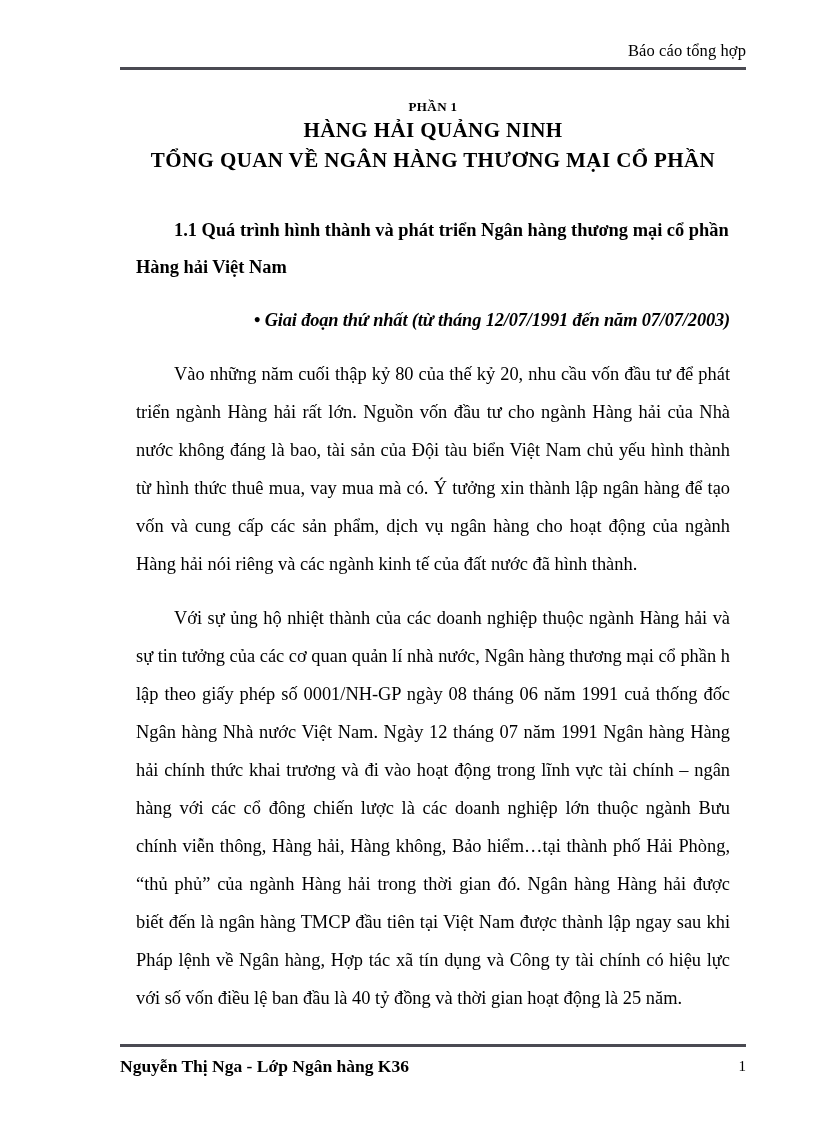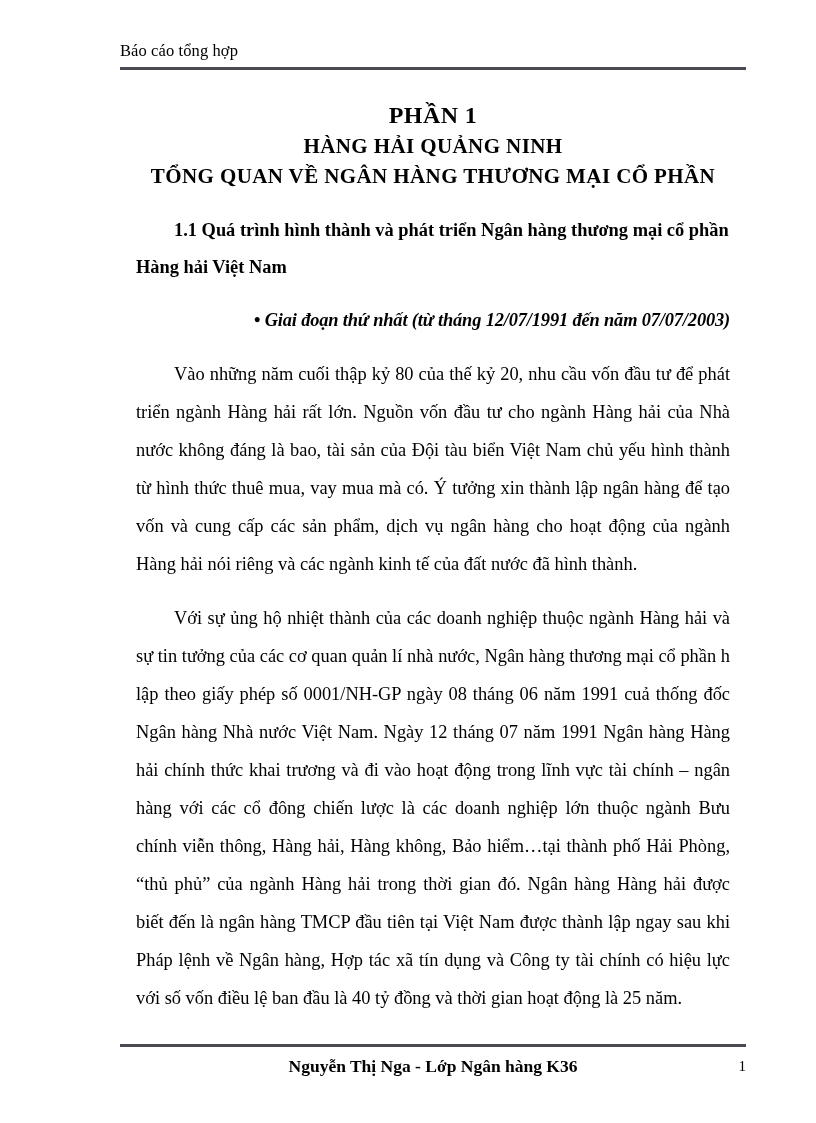--- a/index.html
+++ b/index.html
@@ -21,21 +21,21 @@
   }
 
   
   .header-block {
     position: absolute;
     left: 120px;
     top: 42px;
     width: 626px;
   }
   .header-text {
-    text-align: left;
+    text-align: right;
     font-size: 16.5px;
     line-height: 1.15;
     letter-spacing: 0.1px;
   }
   .header-rule {
     margin-top: 6px;
     height: 3px;
     background: #4a4a52;
     width: 100%;
   }
@@ -48,21 +48,21 @@
     width: 626px;
     text-align: center;
   }
   .title-line {
     font-weight: bold;
     font-size: 21px;
     line-height: 1.42;
     letter-spacing: 0.4px;
   }
   .title-line.part {
-    font-size: 24px;
+    font-size: 13px;
   }
 
   
   .body-block {
     position: absolute;
     left: 120px;
     top: 196px;
     width: 626px;
   }
   p {
@@ -104,21 +104,21 @@
     height: 3px;
     background: #4a4a52;
     width: 100%;
   }
   .footer-row {
     position: relative;
     margin-top: 7px;
     height: 26px;
   }
   .footer-text {
-    text-align: center;
+    text-align: left;
     font-weight: bold;
     font-size: 17.5px;
     line-height: 24px;
   }
   .footer-pageno {
     position: absolute;
     right: 0;
     top: 0;
     font-size: 15px;
     line-height: 24px;

